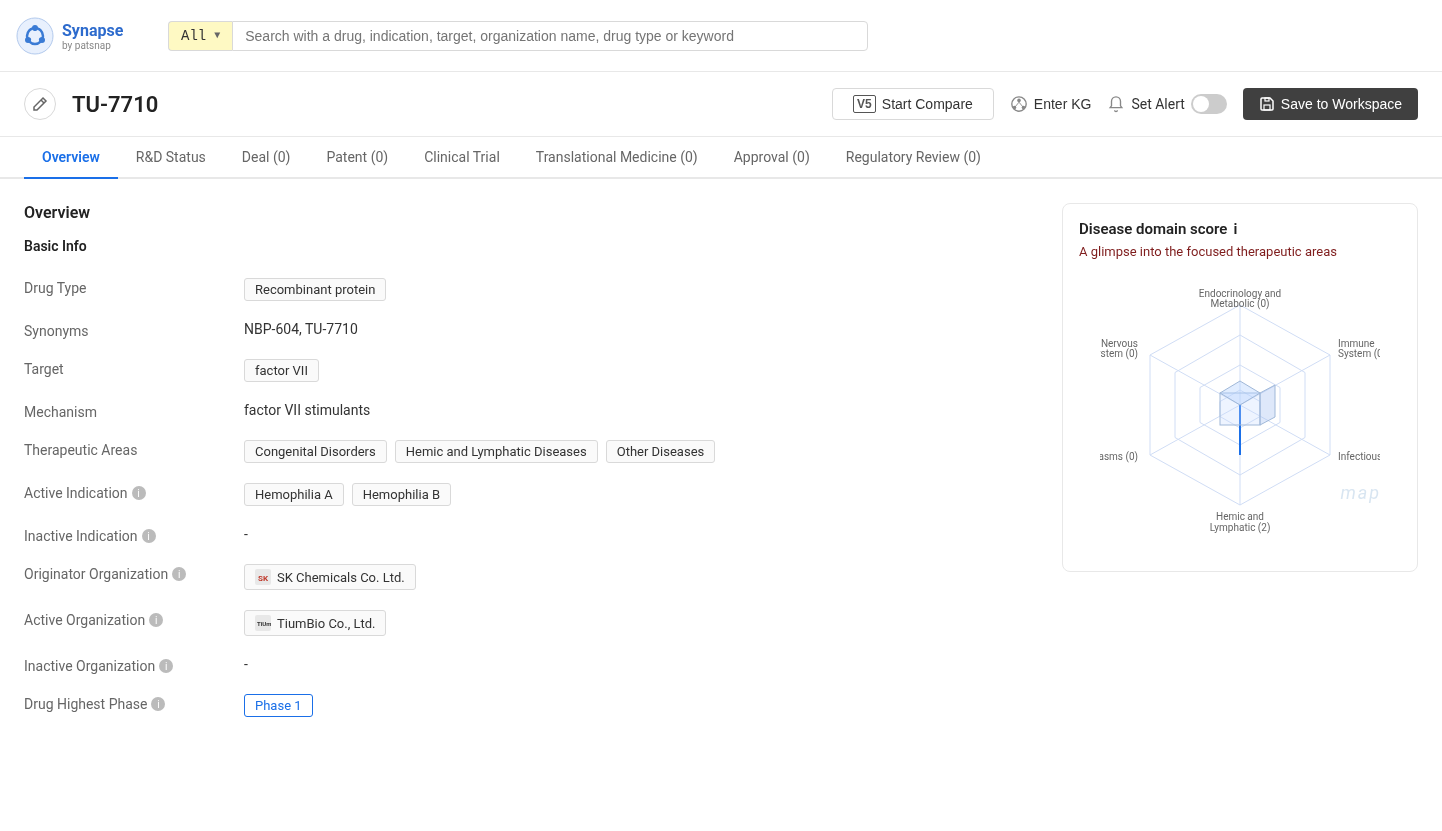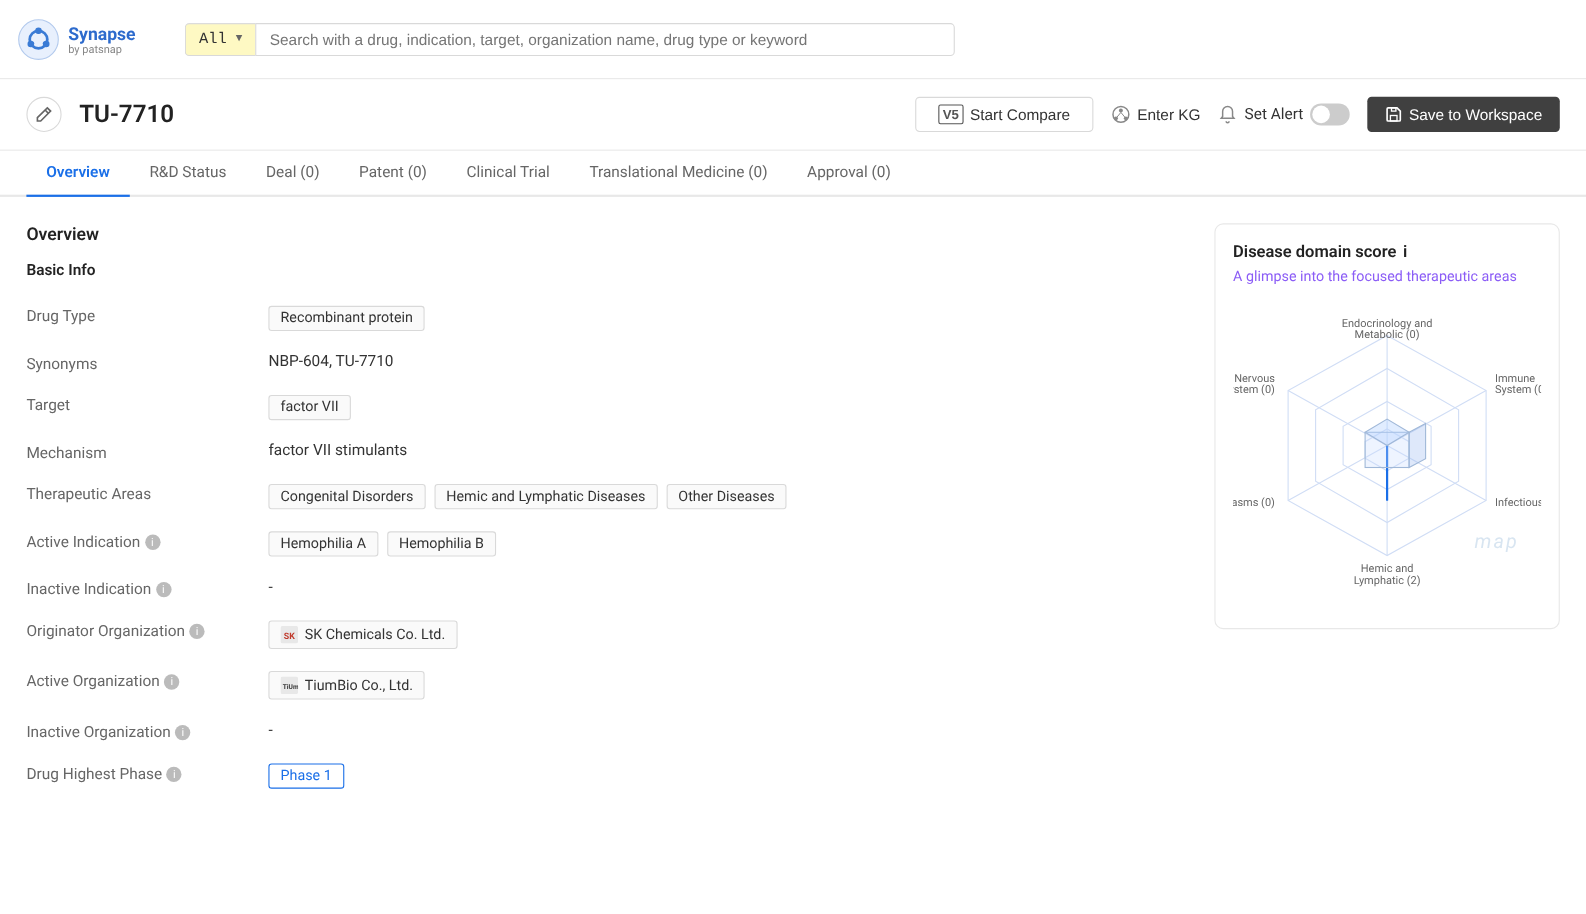--- a/index.html
+++ b/index.html
@@ -160,21 +160,21 @@
       font-weight: 600;
     }
 
     
     .main-content {
       padding: 24px 24px;
       display: flex;
       gap: 24px;
     }
     .left-section { flex: 1; }
-    .right-section { width: 314px; }
+    .right-section { width: 356px; }
 
     .section-title {
       font-size: 16px;
       font-weight: 600;
       color: #222;
       margin-bottom: 16px;
     }
     .sub-title {
       font-size: 14px;
       font-weight: 600;
@@ -255,21 +255,21 @@
       font-size: 15px;
       font-weight: 600;
       color: #222;
       display: flex;
       align-items: center;
       gap: 6px;
       margin-bottom: 6px;
     }
     .domain-subtitle {
       font-size: 13px;
-      color: #8b5cf6;
+      color: #7f1d1d;
       margin-bottom: 16px;
     }
 
     
     .radar-container {
       width: 100%;
       display: flex;
       justify-content: center;
       align-items: center;
       position: relative;
@@ -369,20 +369,21 @@
 </div>
 
 <div class="tabs-bar">
   <div class="tab-item active">Overview</div>
   <div class="tab-item">R&amp;D Status</div>
   <div class="tab-item">Deal (0)</div>
   <div class="tab-item">Patent (0)</div>
   <div class="tab-item">Clinical Trial</div>
   <div class="tab-item">Translational Medicine (0)</div>
   <div class="tab-item">Approval (0)</div>
+  <div class="tab-item">Regulatory Review (0)</div>
 </div>
 
 <div class="main-content">
   <div class="left-section">
     <div class="section-title">Overview</div>
     <div class="sub-title">Basic Info</div>
 
     <div class="info-row">
       <div class="info-label">Drug Type</div>
       <div class="info-value">

